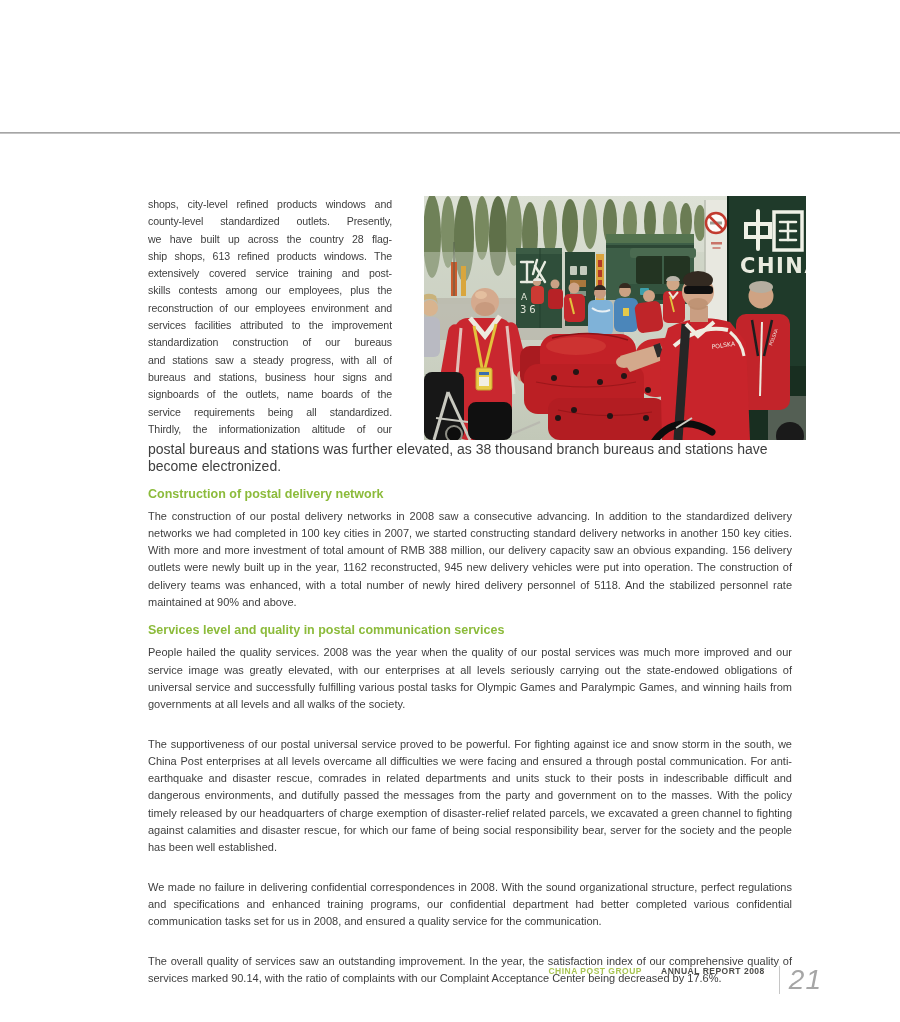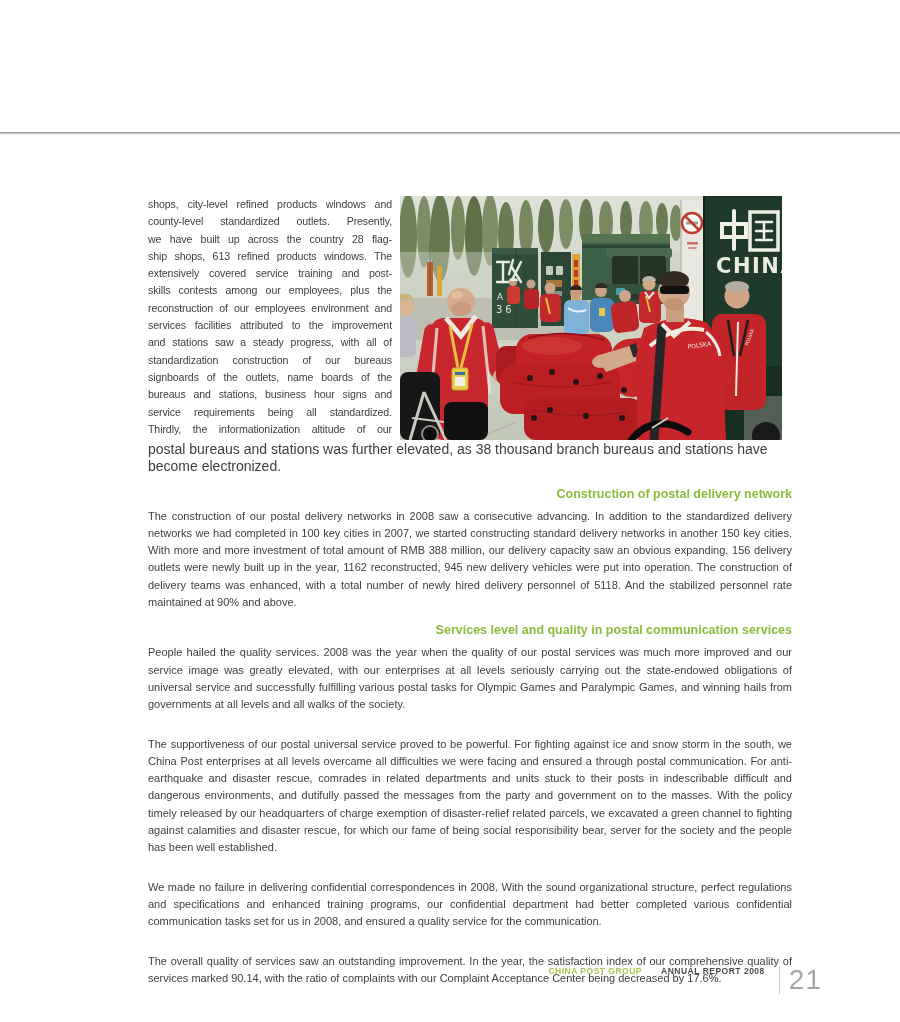--- a/index.html
+++ b/index.html
@@ -1,58 +1,58 @@
 <!DOCTYPE html>
 <html><head>
 <meta charset="utf-8">
 <style>
   html,body{margin:0;padding:0;background:#ffffff;}
   .page{position:relative;width:900px;height:1022px;background:#ffffff;overflow:hidden;
         font-family:"Liberation Sans",sans-serif;color:#3e3e3e;}
   .top-rule{position:absolute;left:0;top:132px;width:900px;height:2px;
             background:linear-gradient(#969696,#d2d2d2);}
   .content{position:absolute;left:148px;top:196px;width:644px;}
-  .intro{display:flex;gap:8px;}
+  .intro{display:flex;gap:32px;}
   .intro-col{width:244px;flex:0 0 244px;font-size:10.6px;line-height:17.3px;letter-spacing:-0.1px;}
   .jline{text-align:justify;text-align-last:justify;white-space:nowrap;overflow:hidden;}
   .photo-wrap{width:382px;height:244px;flex:0 0 382px;}
   .photo-wrap svg{display:block;}
   .continuation{font-size:14px;line-height:17.3px;margin-top:1px;}
-  h2.sec{font-size:12.5px;line-height:15px;font-weight:bold;color:#8cbb3b;margin:12px 0 0 0;text-align:right;}
+  h2.sec{font-size:12.5px;line-height:15px;font-weight:bold;color:#8cbb3b;margin:12px 0 0 0;}
   h2.sec.first{margin-top:11px;}
   p.body{font-size:11px;line-height:17.3px;text-align:justify;margin:6px 0 0 0;}
   p.body.tight{margin-top:22px;}
   .footer{position:absolute;right:78px;top:966px;display:flex;}
   .f-brand{font-size:8.5px;font-weight:bold;letter-spacing:0.5px;color:#a9c653;}
   .f-report{font-size:8.5px;font-weight:bold;letter-spacing:0.5px;color:#4b4b48;margin-left:19px;}
   .f-bar{width:1px;height:28px;background:#c6c6c6;margin:0 9px 0 14px;}
-  .f-page{font-size:28px;line-height:28px;color:#a6a6a6;letter-spacing:1px;}
+  .f-page{font-size:28px;line-height:28px;color:#a6a6a6;letter-spacing:1px;font-style:italic;}
 </style>
 </head>
 <body>
 
 <div class="page">
   <div class="top-rule"></div>
 
   <div class="content">
 
     <div class="intro">
       <div class="intro-col">
         <div class="jline">shops, city-level refined products windows and</div>
         <div class="jline">county-level standardized outlets. Presently,</div>
         <div class="jline">we have built up across the country 28 flag-</div>
         <div class="jline">ship shops, 613 refined products windows. The</div>
         <div class="jline">extensively covered service training and post-</div>
         <div class="jline">skills contests among our employees, plus the</div>
         <div class="jline">reconstruction of our employees environment and</div>
         <div class="jline">services facilities attributed to the improvement</div>
+        <div class="jline">standardization construction of our bureaus</div>
         <div class="jline">and stations saw a steady progress, with all of</div>
-        <div class="jline">standardization construction of our bureaus</div>
+        <div class="jline">bureaus and stations, business hour signs and</div>
         <div class="jline">signboards of the outlets, name boards of the</div>
-        <div class="jline">bureaus and stations, business hour signs and</div>
         <div class="jline">service requirements being all standardized.</div>
         <div class="jline">Thirdly, the informationization altitude of our</div>
       </div>
 
       <div class="photo-wrap">
         <svg viewBox="0 0 382 244" width="382" height="244" role="img">
           <defs>
             <linearGradient id="sky" x1="0" y1="0" x2="0" y2="1">
               <stop offset="0" stop-color="#dde1d6"></stop>
                 <stop offset="1" stop-color="#c2c8b8"></stop>

